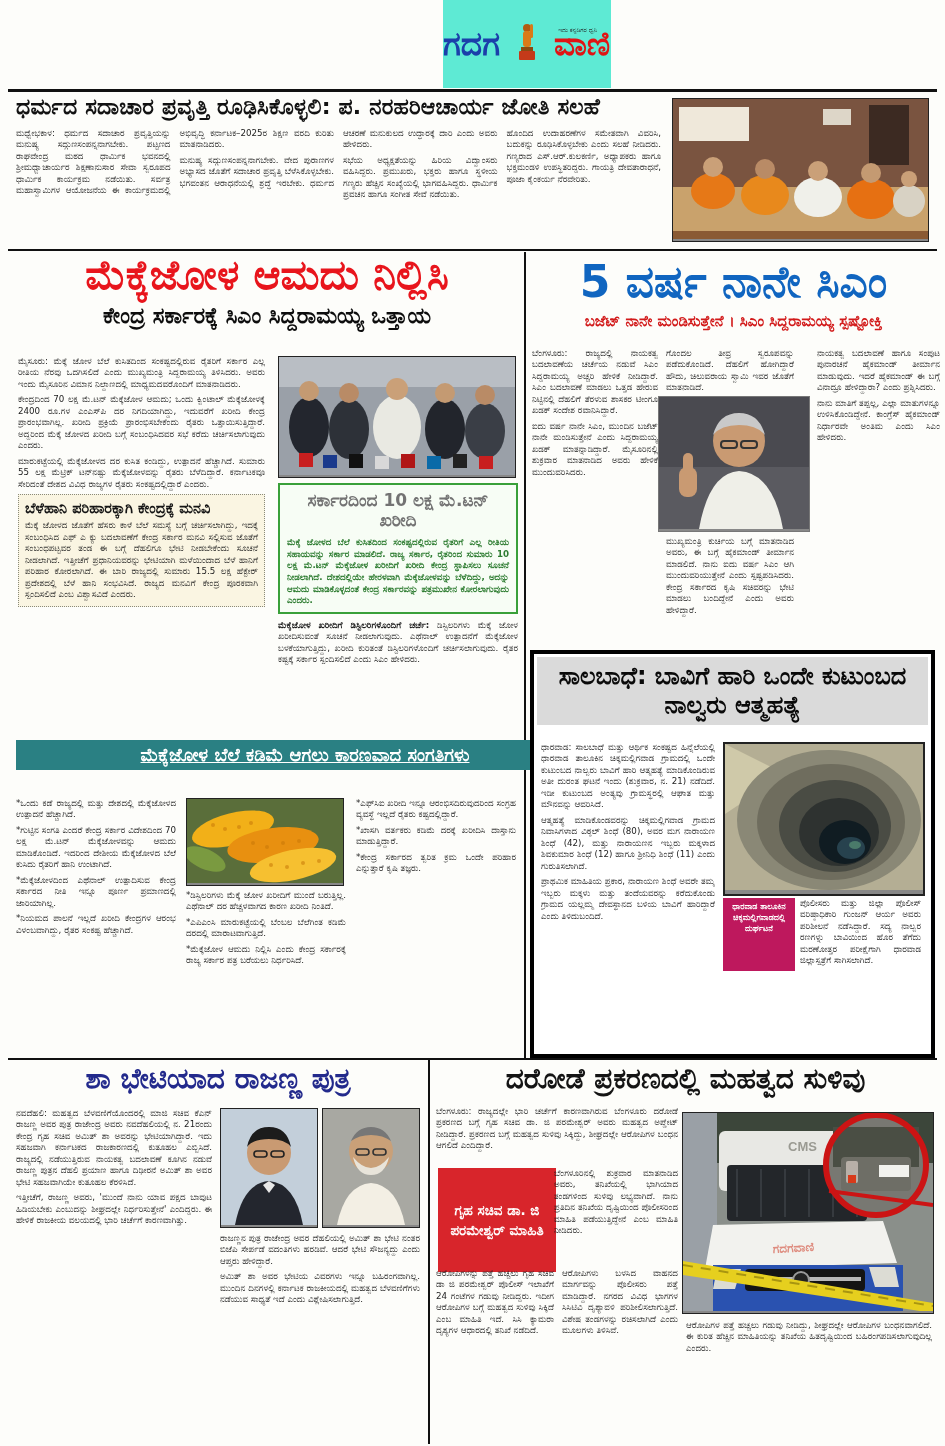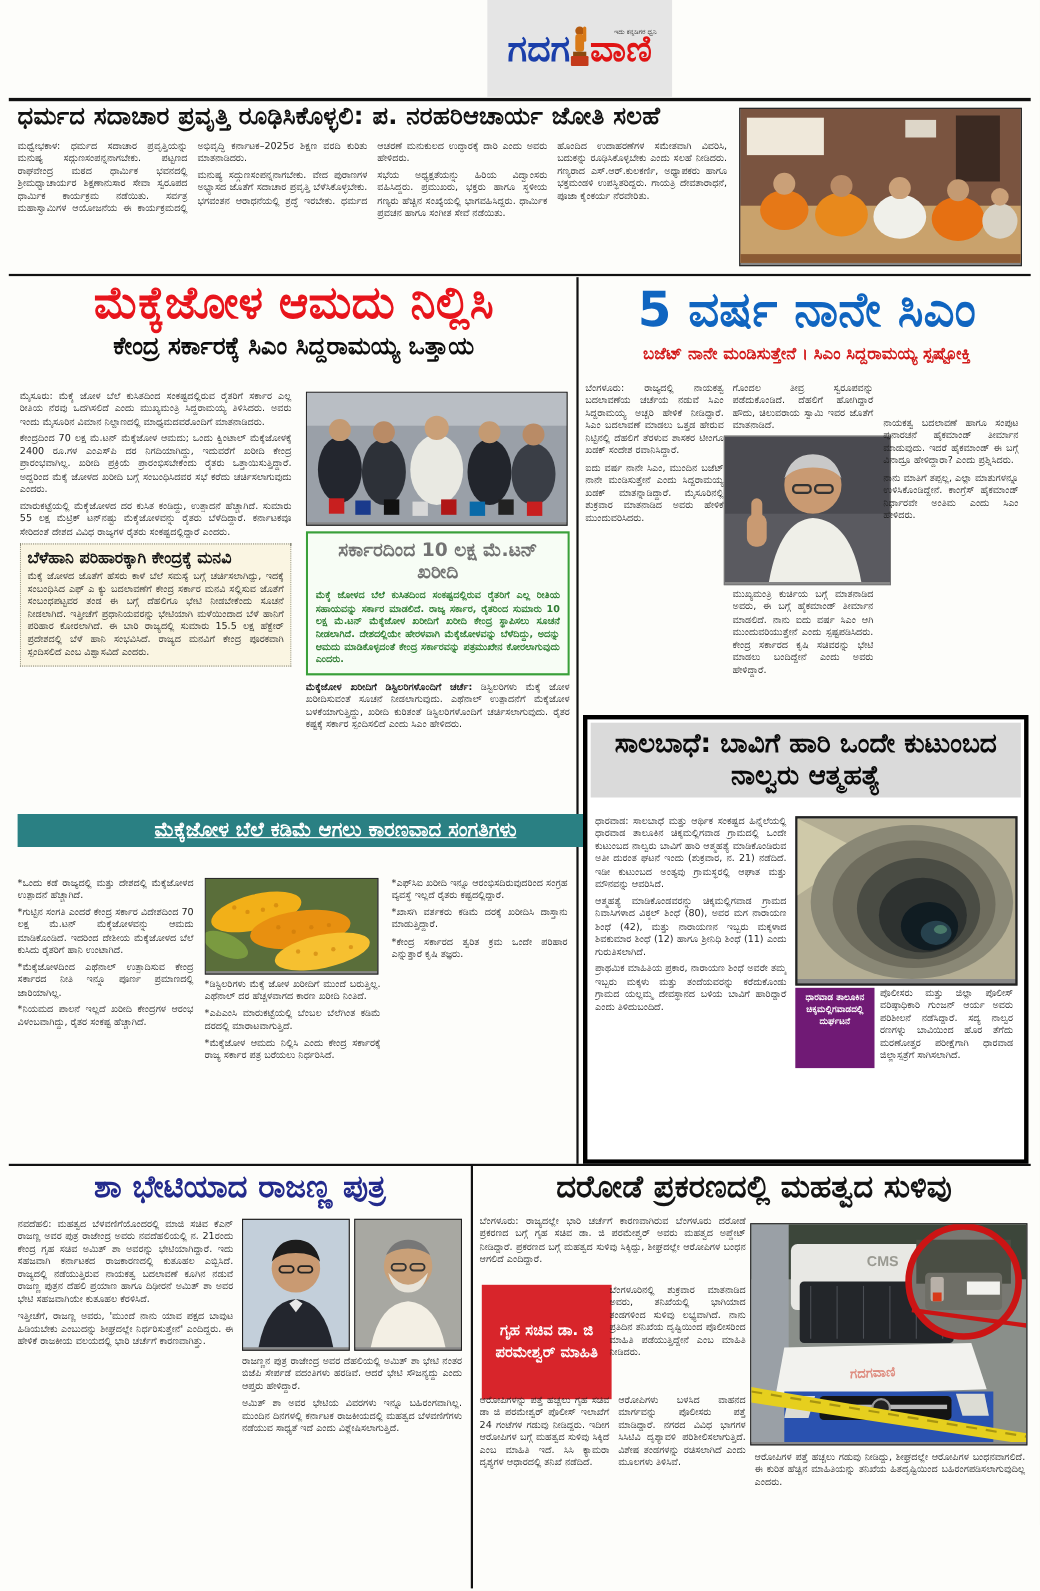--- a/index.html
+++ b/index.html
@@ -6,21 +6,21 @@
   body{width:945px;height:1446px;background:#f4f4ee;font-family:"Liberation Sans","DejaVu Sans",sans-serif;}
   .page{position:relative;width:945px;height:1446px;background:#fdfdfa;overflow:hidden;}
   .abs{position:absolute;}
   .kn{font-family:"DejaVu Sans","Liberation Sans",sans-serif;}
   p{margin:0 0 4px 0;}
   .body-txt{font-size:8.7px;line-height:1.32;text-align:justify;color:#1c1c1c;}
   .clip{overflow:hidden;}
   
   .mast-yellow{background:#f6e300;}
   .navy-box{background:#20258c;color:#fff;font-family:"Liberation Serif",serif;font-weight:bold;font-size:17px;padding:4px 14px;letter-spacing:.5px;}
-  .logo-box{background:#e5e5e5;display:flex;align-items:center;justify-content:center;gap:0;}
+  .logo-box{background:#5eead4;display:flex;align-items:center;justify-content:flex-start;gap:18px;}
   .logo-a{color:#1b3faa;font-size:33px;font-weight:bold;}
   .logo-b{color:#e01414;font-size:33px;font-weight:bold;}
   .logo-tag{font-size:6px;color:#222;position:absolute;top:26px;right:14px;}
   .green-box{background:#2d6e2d;color:#ffe93c;text-align:center;font-weight:bold;display:flex;flex-direction:column;justify-content:center;gap:2px;}
   .green-box .l1{font-size:13px;}
   .green-box .l2{font-size:14px;font-family:"Liberation Serif",serif;letter-spacing:1px;}
   .blue-box{background:#2f72c4;color:#fff;display:flex;align-items:center;justify-content:center;font-family:"Liberation Serif",serif;font-style:italic;font-weight:bold;font-size:40px;}
   .rule-h{background:#111;}
   .rule-v{background:#111;}
   
@@ -33,21 +33,21 @@
   .hl-black{font-size:28px;font-weight:bold;color:#141414;text-align:center;}
   .teal-banner{background:#2a8083;color:#fff;font-weight:bold;font-size:18px;text-align:center;line-height:30px;}
   
   .buy-box{border:2px solid #3aa03a;background:#f7fdf5;padding:5px 7px;}
   .buy-title{color:#737373;font-weight:bold;font-size:17px;text-align:center;margin-bottom:7px;}
   .buy-body{color:#2f7d32;font-size:8.7px;line-height:1.34;text-align:justify;font-weight:bold;}
   .relief-box{background:#faf5e2;border:1px dotted #8a8a7a;padding:5px 6px;}
   .relief-title{font-weight:bold;font-size:14.5px;color:#151515;margin-bottom:3px;}
   .suicide-box{border:4px solid #000;background:#fff;}
   .suicide-head{background:#dadada;margin:3px;text-align:center;font-weight:bold;font-size:24px;line-height:1.2;color:#0a0a0a;padding:5px 4px;}
-  .black-cap{background:#701a75;color:#fff;font-size:8px;font-weight:bold;text-align:center;padding:4px 3px;line-height:1.35;}
+  .black-cap{background:#be185d;color:#fff;font-size:8px;font-weight:bold;text-align:center;padding:4px 3px;line-height:1.35;}
   .red-box{background:#d8252b;color:#fff;font-weight:bold;font-size:13.5px;text-align:center;display:flex;align-items:center;justify-content:center;line-height:1.5;padding:6px;}
   .photo{border:1px solid #222;background:#888;}
   .bold-lead{font-weight:bold;}
 </style>
 </head>
 <body>
 
 <div class="page">
 
   <div class="abs logo-box" style="left:443px;top:0;width:168px;height:88px;z-index:3;">
@@ -214,21 +214,21 @@
         <rect x="62" y="44" width="16" height="7" rx="3" fill="none" stroke="#333" stroke-width="2"></rect>
         <rect x="82" y="44" width="16" height="7" rx="3" fill="none" stroke="#333" stroke-width="2"></rect>
         <path d="M40 132 q10 -56 40 -58 q34 2 44 58Z" fill="#efefe8"></path>
         <rect x="20" y="70" width="18" height="30" rx="8" fill="#c99a72"></rect>
         <rect x="24" y="56" width="10" height="22" rx="5" fill="#c99a72"></rect>
       </svg>
     </div>
     <div class="abs clip" style="left:134px;top:284px;width:128px;height:108px;">
       <p class="kn body-txt">ಮುಖ್ಯಮಂತ್ರಿ ಕುರ್ಚಿಯ ಬಗ್ಗೆ ಮಾತನಾಡಿದ ಅವರು, ಈ ಬಗ್ಗೆ ಹೈಕಮಾಂಡ್ ತೀರ್ಮಾನ ಮಾಡಲಿದೆ. ನಾನು ಐದು ವರ್ಷ ಸಿಎಂ ಆಗಿ ಮುಂದುವರಿಯುತ್ತೇನೆ ಎಂದು ಸ್ಪಷ್ಟಪಡಿಸಿದರು. ಕೇಂದ್ರ ಸರ್ಕಾರದ ಕೃಷಿ ಸಚಿವರನ್ನು ಭೇಟಿ ಮಾಡಲು ಬಂದಿದ್ದೇನೆ ಎಂದು ಅವರು ಹೇಳಿದ್ದಾರೆ.</p>
     </div>
-    <div class="abs clip" style="left:271px;top:96px;width:123px;height:296px;margin-top:32px;">
+    <div class="abs clip" style="left:285px;top:96px;width:123px;height:296px;">
       <p class="kn body-txt">ನಾಯಕತ್ವ ಬದಲಾವಣೆ ಹಾಗೂ ಸಂಪುಟ ಪುನಾರಚನೆ ಹೈಕಮಾಂಡ್ ತೀರ್ಮಾನ ಮಾಡುವುದು. ಇದರೆ ಹೈಕಮಾಂಡ್ ಈ ಬಗ್ಗೆ ವಿನಾದ್ರೂ ಹೇಳಿದ್ದಾರಾ? ಎಂದು ಪ್ರಶ್ನಿಸಿದರು.</p>
       <p class="kn body-txt">ನಾನು ಮಾತಿಗೆ ತಪ್ಪಲ್ಲ, ಎಲ್ಲಾ ಮಾತುಗಳನ್ನೂ ಉಳಿಸಿಕೊಂಡಿದ್ದೇನೆ. ಕಾಂಗ್ರೆಸ್ ಹೈಕಮಾಂಡ್ ನಿರ್ಧಾರವೇ ಅಂತಿಮ ಎಂದು ಸಿಎಂ ಹೇಳಿದರು.</p>
     </div>
   </div>
 
   <div class="abs suicide-box" style="left:530px;top:650px;width:397px;height:400px;">
     <div class="kn suicide-head">ಸಾಲಬಾಧೆ: ಬಾವಿಗೆ ಹಾರಿ ಒಂದೇ ಕುಟುಂಬದ ನಾಲ್ವರು ಆತ್ಮಹತ್ಯೆ</div>
     <div class="abs clip" style="left:7px;top:88px;width:174px;height:304px;">
       <p class="kn body-txt">ಧಾರವಾಡ: ಸಾಲಬಾಧೆ ಮತ್ತು ಆರ್ಥಿಕ ಸಂಕಷ್ಟದ ಹಿನ್ನೆಲೆಯಲ್ಲಿ ಧಾರವಾಡ ತಾಲೂಕಿನ ಚಿಕ್ಕಮಲ್ಲಿಗವಾಡ ಗ್ರಾಮದಲ್ಲಿ ಒಂದೇ ಕುಟುಂಬದ ನಾಲ್ವರು ಬಾವಿಗೆ ಹಾರಿ ಆತ್ಮಹತ್ಯೆ ಮಾಡಿಕೊಂಡಿರುವ ಅತೀ ದುರಂತ ಘಟನೆ ಇಂದು (ಶುಕ್ರವಾರ, ನ. 21) ನಡೆದಿದೆ. ಇಡೀ ಕುಟುಂಬದ ಅಂತ್ಯವು ಗ್ರಾಮಸ್ಥರಲ್ಲಿ ಆಘಾತ ಮತ್ತು ಮೌನವನ್ನು ಆವರಿಸಿದೆ.</p>
       <p class="kn body-txt">ಆತ್ಮಹತ್ಯೆ ಮಾಡಿಕೊಂಡವರನ್ನು ಚಿಕ್ಕಮಲ್ಲಿಗವಾಡ ಗ್ರಾಮದ ನಿವಾಸಿಗಳಾದ ವಿಠ್ಠಲ್ ಶಿಂಧೆ (80), ಅವರ ಮಗ ನಾರಾಯಣ ಶಿಂಧೆ (42), ಮತ್ತು ನಾರಾಯಣನ ಇಬ್ಬರು ಮಕ್ಕಳಾದ ಶಿವಕುಮಾರ ಶಿಂಧೆ (12) ಹಾಗೂ ಶ್ರೀನಿಧಿ ಶಿಂಧೆ (11) ಎಂದು ಗುರುತಿಸಲಾಗಿದೆ.</p>

